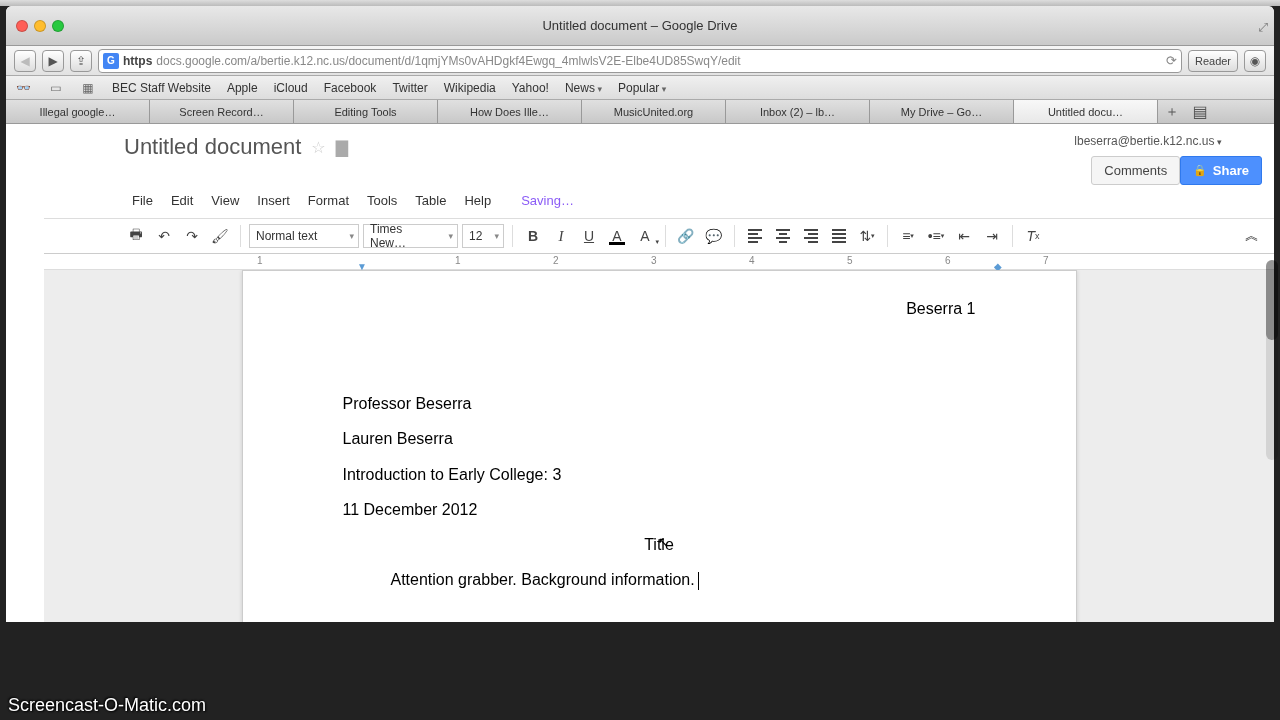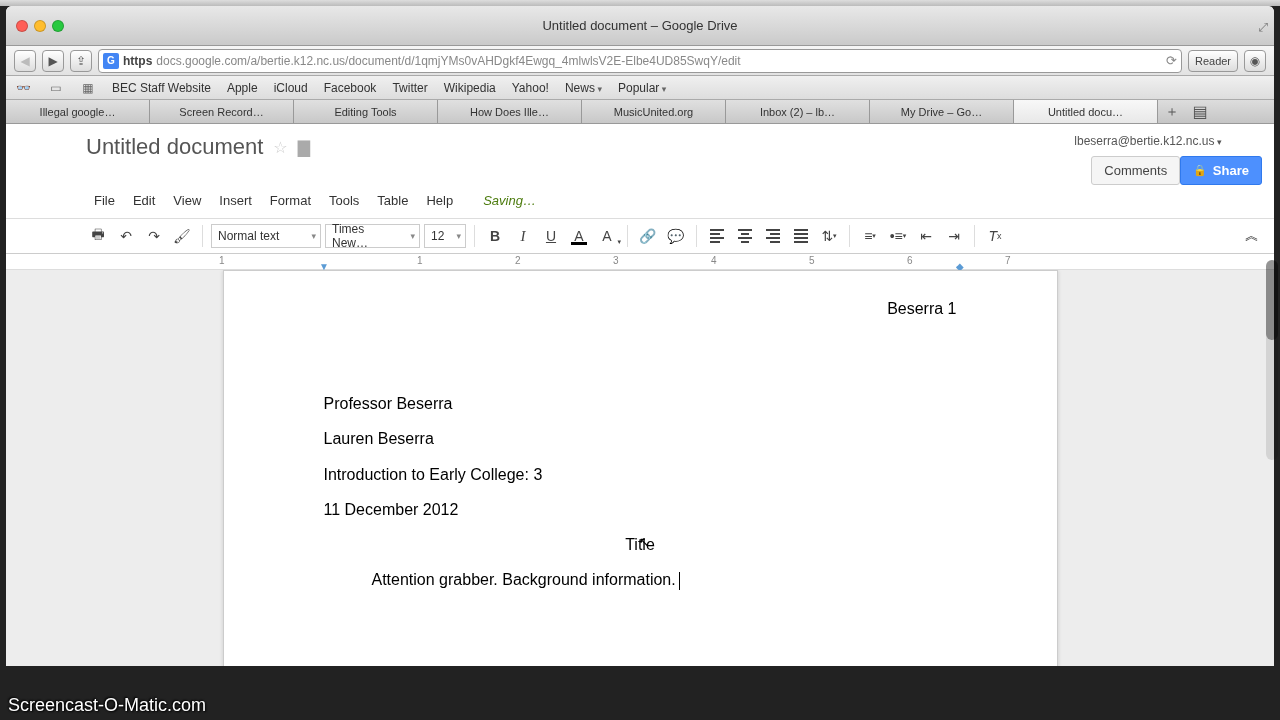--- a/index.html
+++ b/index.html
@@ -34,37 +34,37 @@
 .bm-item { cursor: pointer; }
 .bm-item.drop::after { content: " ▾"; font-size: 9px; color:#666; }
 
 .tabstrip { height: 24px; background: linear-gradient(#ddd,#c5c5c5); display: flex; align-items: stretch; border-bottom: 1px solid #999; }
 .tab { flex: 0 0 144px; border-right: 1px solid #999; font-size: 11px; color: #333; display:flex; align-items:center; justify-content:center; padding: 0 6px; background: linear-gradient(#e0e0e0,#c8c8c8); cursor:pointer; overflow:hidden; white-space:nowrap; }
 .tab.active { background: linear-gradient(#f8f8f8,#e8e8e8); }
 .tab-add { width: 28px; display:flex; align-items:center; justify-content:center; color:#555; font-size:14px; }
 .tab-menu { width: 28px; display:flex; align-items:center; justify-content:center; color:#555; }
 
 
-.docs-chrome { background: #fff; }
+.docs-chrome { background: #fff; margin-left: 38px; }
 .docs-header { display:flex; align-items:flex-start; padding: 10px 12px 0 12px; }
 .doc-title-area { display:flex; flex-direction:column; gap: 4px; }
 .doc-title-row { display:flex; align-items:center; gap: 10px; }
 .doc-title { font-size: 22px; color: #555; font-weight: normal; }
 .star-icon, .folder-icon { color: #ccc; font-size: 16px; cursor:pointer; }
 .folder-icon { color: #aaa; }
 .header-right { margin-left:auto; display:flex; align-items:center; gap:10px; }
 .user-email { font-size:12px; color:#555; padding-right:4px; }
 .user-email::after { content:" ▾"; font-size:9px; }
 .comments-btn { background:#f5f5f5; border:1px solid #ccc; border-radius:3px; padding:6px 12px; font-size:13px; color:#444; cursor:pointer; }
 .share-btn { background:#4d90fe; border:1px solid #3079ed; border-radius:3px; padding:6px 12px; font-size:13px; color:#fff; cursor:pointer; display:flex; align-items:center; gap:6px; font-weight:bold; }
 .lock-icon { font-size:11px; }
 
 .docs-menubar { display:flex; align-items:center; gap: 2px; padding: 4px 12px 6px 80px; font-size:13px; color:#333; }
 .docs-menubar .mi { padding: 4px 8px; cursor:pointer; }
-.saving { color:#4d7c0f; margin-left: 20px; font-style: italic; font-family: Arial; }
+.saving { color:#8b5cf6; margin-left: 20px; font-family: Arial; }
 
 .docs-toolbar { height: 36px; border-top:1px solid #ddd; border-bottom:1px solid #ccc; background:#fff; display:flex; align-items:center; gap:4px; padding: 0 10px 0 80px; }
 .tb-btn { width:24px; height:24px; display:flex; align-items:center; justify-content:center; color:#444; cursor:pointer; border-radius:2px; font-size:14px; }
 .tb-sep { width:1px; height:22px; background:#ddd; margin: 0 4px; }
 .tb-select { height:24px; border:1px solid #ccc; background:#fff; font-size:12px; color:#333; padding:0 18px 0 6px; position:relative; display:flex; align-items:center; cursor:pointer; }
 .tb-select::after { content:"▾"; position:absolute; right:4px; font-size:9px; color:#888; }
 .tb-bold { font-weight:bold; }
 .tb-italic { font-style:italic; font-family: 'Times New Roman', serif; font-size:15px; }
 .tb-underline { text-decoration:underline; }
 .text-color { position:relative; }
@@ -72,21 +72,21 @@
 .collapse-btn { margin-left:auto; }
 
 .ruler { height:16px; background:#fff; border-bottom:1px solid #ddd; position:relative; margin: 0 0 0 0; }
 .ruler-inner { position:absolute; left:215px; width:835px; height:100%; }
 .ruler-tick { position:absolute; font-size:10px; color:#888; top:1px; }
 .ruler-marker { position:absolute; top:7px; font-size:10px; color:#5b9bd5; }
 .ruler-marker.left { left:98px; }
 .ruler-marker.right { left:735px; }
 
 
-.canvas-area { background:#ededed; height: 396px; overflow:hidden; position:relative; }
+.canvas-area { background:#ededed; height: 352px; overflow:hidden; position:relative; }
 .page { width: 835px; min-height: 1000px; background:#fff; margin: 0 auto; border:1px solid #ccc; box-shadow: 0 1px 4px rgba(0,0,0,0.15); padding: 20px 100px 20px 100px; font-family: 'Times New Roman', serif; font-size: 16px; color:#000; line-height: 2.2; position:relative; }
 .page-header { text-align:right; font-size:16px; margin-bottom: 60px; }
 .doc-line { }
 .doc-center { text-align:center; }
 .doc-indent { text-indent: 48px; }
 .text-cursor { display:inline-block; width:1px; height:18px; background:#000; vertical-align:middle; margin-left:3px; }
 .mouse-cursor { position:absolute; left:415px; top:256px; font-size:14px; pointer-events:none; }
 
 .scrollbar-track { position:absolute; right:2px; top:260px; width:12px; height:200px; background: rgba(0,0,0,0.1); border-radius:6px; }
 .scrollbar-thumb { width:100%; height:80px; background: rgba(0,0,0,0.35); border-radius:6px; }

